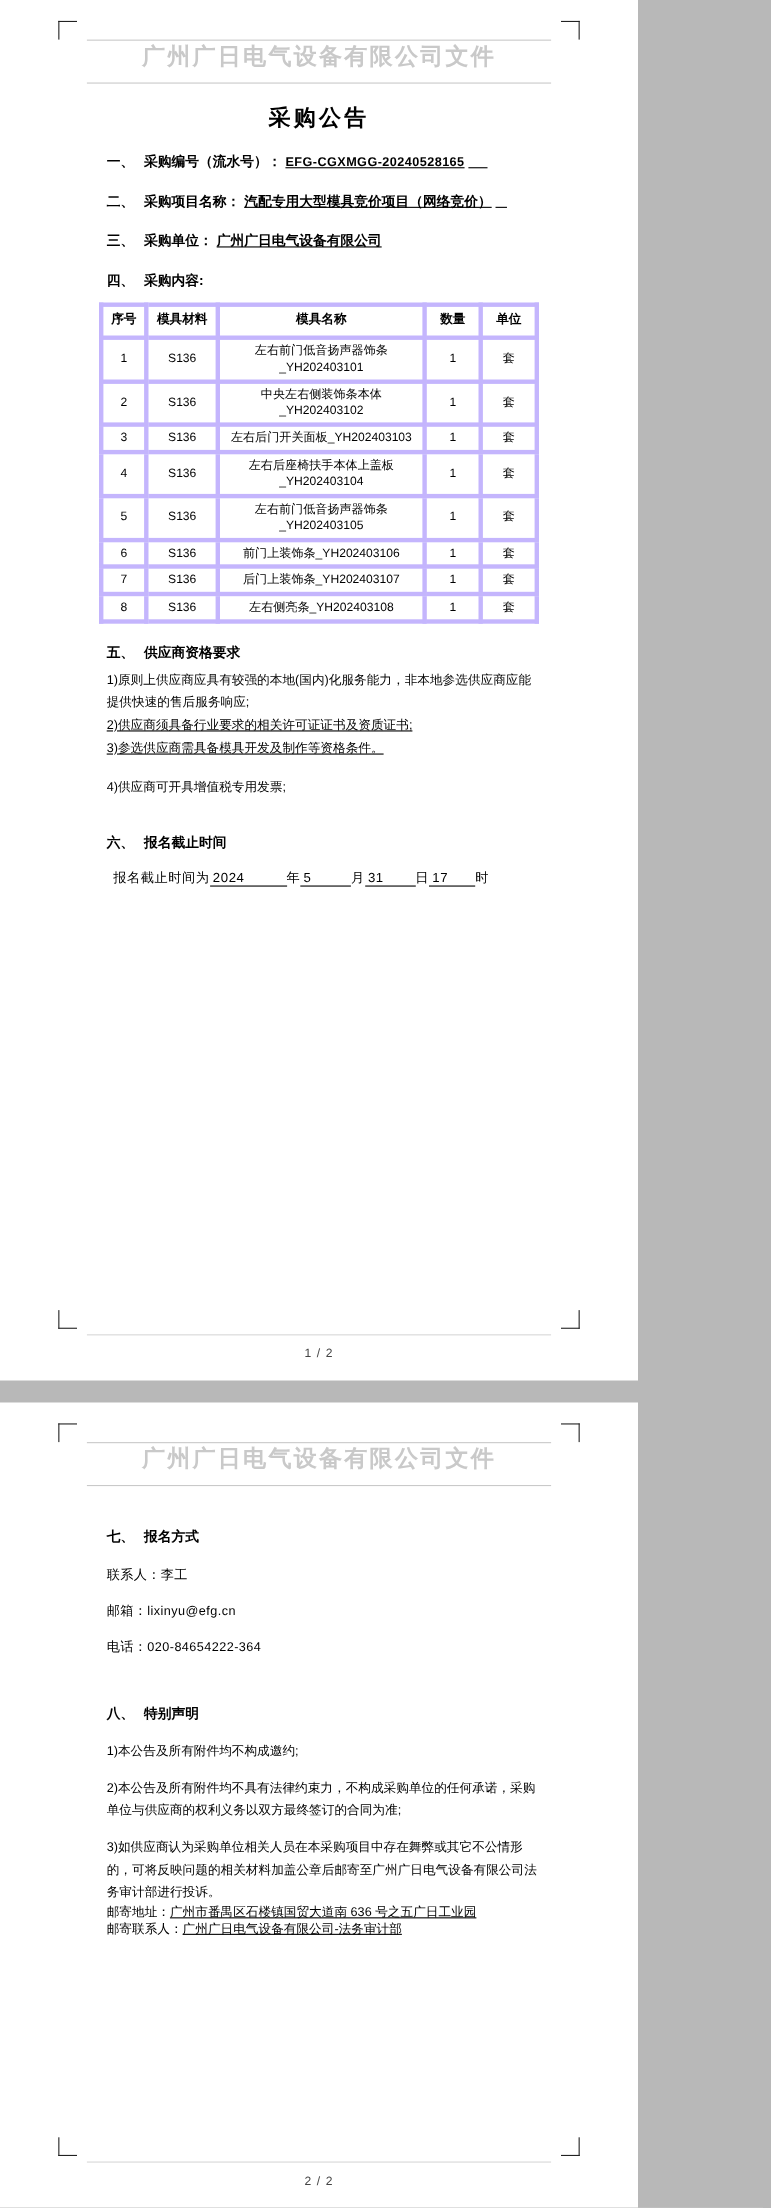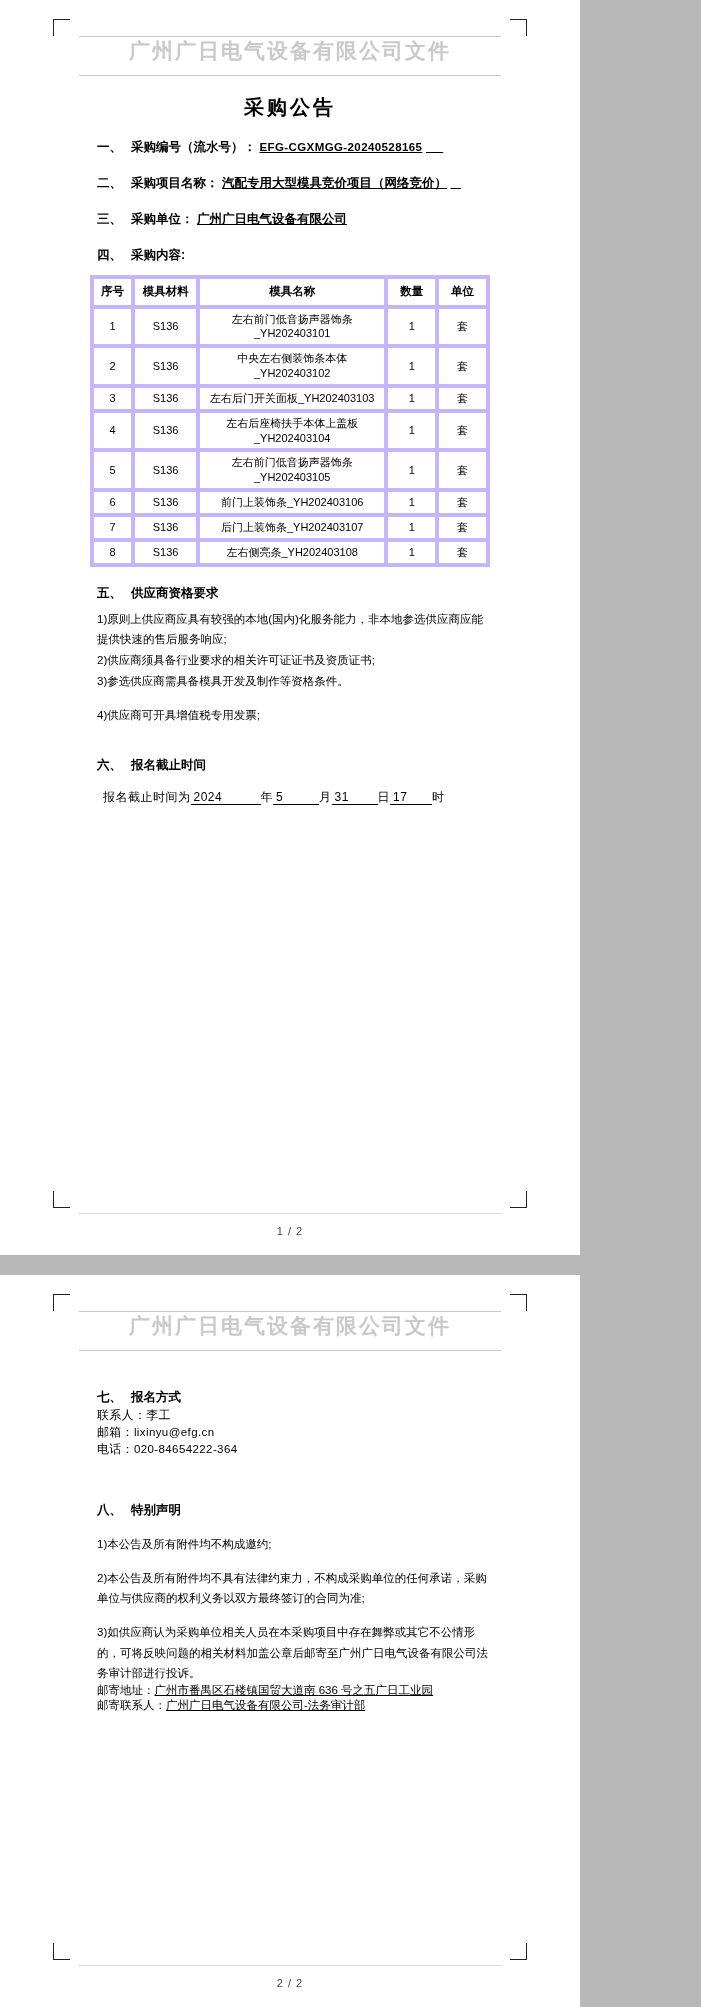--- a/index.html
+++ b/index.html
@@ -119,21 +119,21 @@
   table.goods td.qty { width: 44px; }
   table.goods td.unit { width: 44px; }
 
   .para {
     font-size: 11.5px;
     line-height: 1.75;
     margin-top: 6px;
     padding-left: 18px;
     padding-right: 10px;
   }
-  .para.tight { margin-top: 1px; }
+  .para.tight { margin-top: 1px; text-decoration: underline; }
   .para.gap-top { margin-top: 14px; }
 
   .deadline {
     font-size: 12px;
     margin-top: 14px;
     padding-left: 24px;
     letter-spacing: 0.5px;
   }
   .deadline .blank {
     display: inline-block;
@@ -147,20 +147,21 @@
     left: 0;
     right: 0;
     text-align: center;
     font-size: 11px;
     color: #444;
     letter-spacing: 1px;
   }
 
   .contact-line {
     font-size: 12px;
+    margin-top: 16px;
     padding-left: 18px;
     letter-spacing: 0.3px;
   }
   .addr-line {
     font-size: 11.5px;
     padding-left: 18px;
   }
   .addr-line .u { text-decoration: underline; }
   .footer-rule {
     position: absolute;

